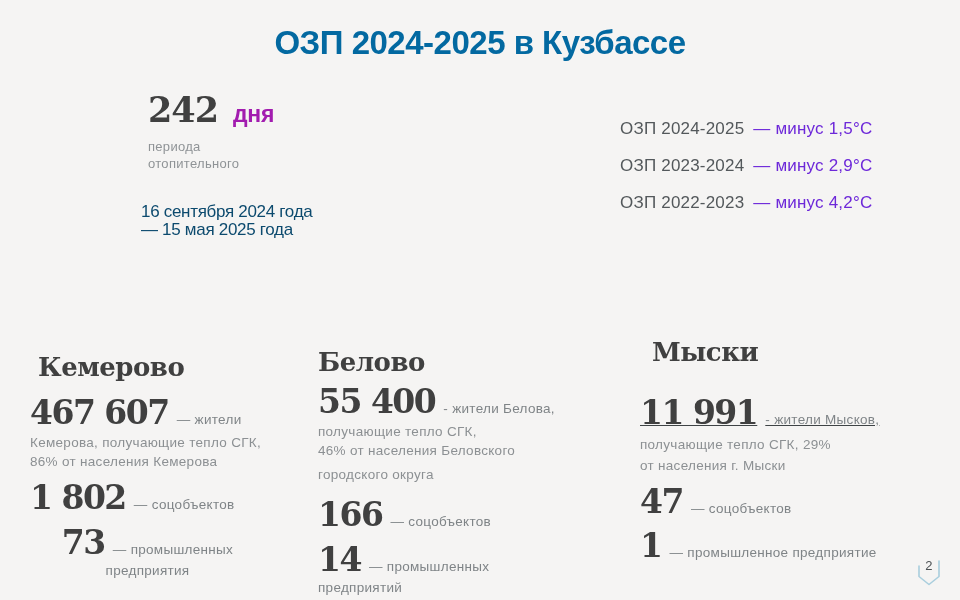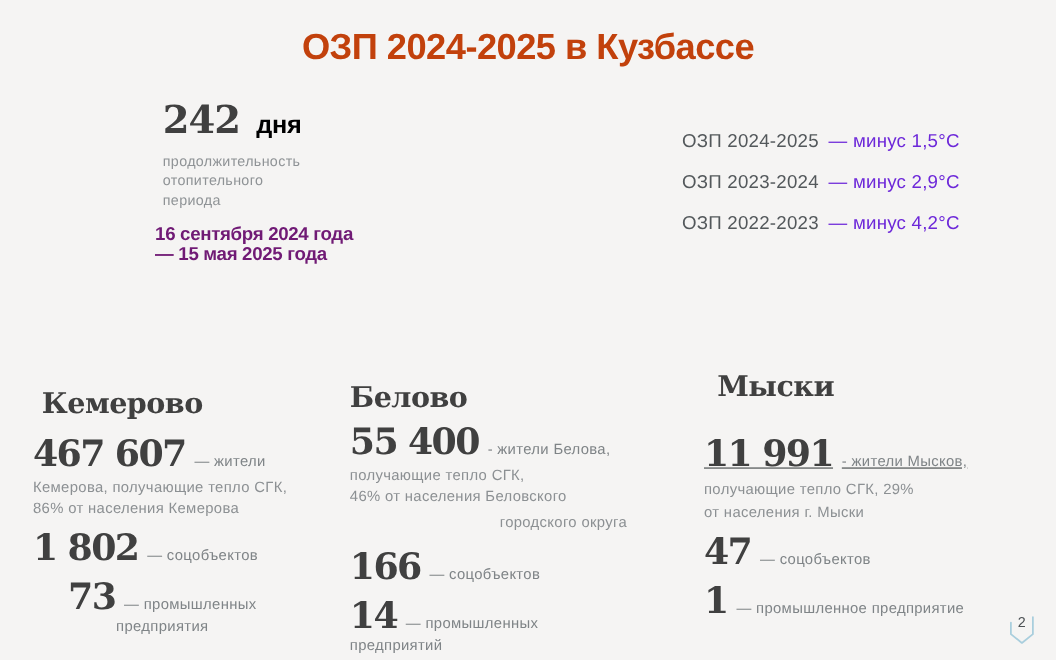--- a/index.html
+++ b/index.html
@@ -12,38 +12,38 @@
     color:#3e4345;
   }
   .slide{position:absolute;inset:0;}
 
   
   .title{
     position:absolute;left:0;right:0;top:24px;
     text-align:center;
     font-size:33px;font-weight:bold;
     letter-spacing:-0.5px;
-    color:#c2410c;
+    color:#0369a1;
     margin:0;
   }
 
   
   .serif-accent{
     font-family:"DejaVu Serif", serif;
     font-weight:bold;
     color:#404040;
   }
 
   
   .duration{position:absolute;left:148px;top:92px;width:260px;}
   .duration-head{display:flex;align-items:baseline;}
   .d-num{font-size:35px;line-height:1.05;letter-spacing:-1px;}
-  .d-unit{font-size:23px;font-weight:bold;color:#000000;margin-left:15px;letter-spacing:-0.3px;text-align:right;}
+  .d-unit{font-size:23px;font-weight:bold;color:#a21caf;margin-left:15px;letter-spacing:-0.3px;text-align:right;}
   .d-caption{margin-top:9px;font-size:13px;line-height:1.36;color:#8f9396;letter-spacing:0.3px;}
-  .d-dates{margin-top:13px;margin-left:-7px;font-size:17px;font-weight:bold;line-height:1.08;color:#701a75;letter-spacing:-0.3px;}
+  .d-dates{margin-top:30px;margin-left:-7px;font-size:17px;font-weight:normal;line-height:1.08;color:#0c4a6e;letter-spacing:-0.3px;}
 
   
   .temperature{position:absolute;left:620px;top:100px;width:280px;}
   .t-title{font-size:23px;line-height:1.1;letter-spacing:-0.3px;margin:0;}
   .t-row{margin-top:17px;font-size:17px;letter-spacing:0.2px;color:#53585b;}
   .t-row:first-of-type{margin-top:19px;}
   .t-value{color:#6d28d9;margin-left:4px;}
 
   
   .city{position:absolute;}
@@ -60,21 +60,21 @@
   .stat-label{font-size:13.5px;color:#7f8487;letter-spacing:0.3px;margin-left:8px;line-height:1.4;}
   .desc{font-size:13.5px;color:#8c9093;letter-spacing:0.3px;line-height:1.36;}
 
   .city-kemerovo .m-res{margin-top:12px;}
   .city-kemerovo .desc{margin-top:3px;}
   .city-kemerovo .m-soc{margin-top:9px;}
   .city-kemerovo .m-ind{margin-top:8px;text-align:center;}
 
   .city-belovo .m-res{margin-top:6px;}
   .city-belovo .desc{margin-top:3px;}
-  .city-belovo .desc-gap{margin-top:6px;text-align:right;}
+  .city-belovo .desc-gap{margin-top:6px;}
   .city-belovo .m-soc{margin-top:12px;}
   .city-belovo .m-ind{margin-top:9px;}
 
   .city-myski .m-res{margin-top:27px;text-decoration:underline;}
   .city-myski .desc{margin-top:4px;line-height:1.52;}
   .city-myski .m-soc{margin-top:7px;}
   .city-myski .m-ind{margin-top:8px;}
 
   
   .page-badge{position:absolute;right:17px;bottom:11px;width:28px;height:34px;}
@@ -91,23 +91,22 @@
 <div class="slide">
 
   <h1 class="title">ОЗП 2024-2025 в Кузбассе</h1>
 
   <section class="duration">
     <div class="duration-head">
       <span class="d-num serif-accent">242</span>
       <span class="d-unit">дня</span>
     </div>
     <div class="d-caption">
-      <div>продолжительность</div>
+      <div>периода</div>
       <div>отопительного</div>
-      <div>периода</div>
     </div>
     <div class="d-dates">
       <div>16 сентября 2024 года</div>
       <div>— 15 мая 2025 года</div>
     </div>
   </section>
 
   <section class="temperature">
     <div class="t-row">
       <span>ОЗП 2024-2025</span>

